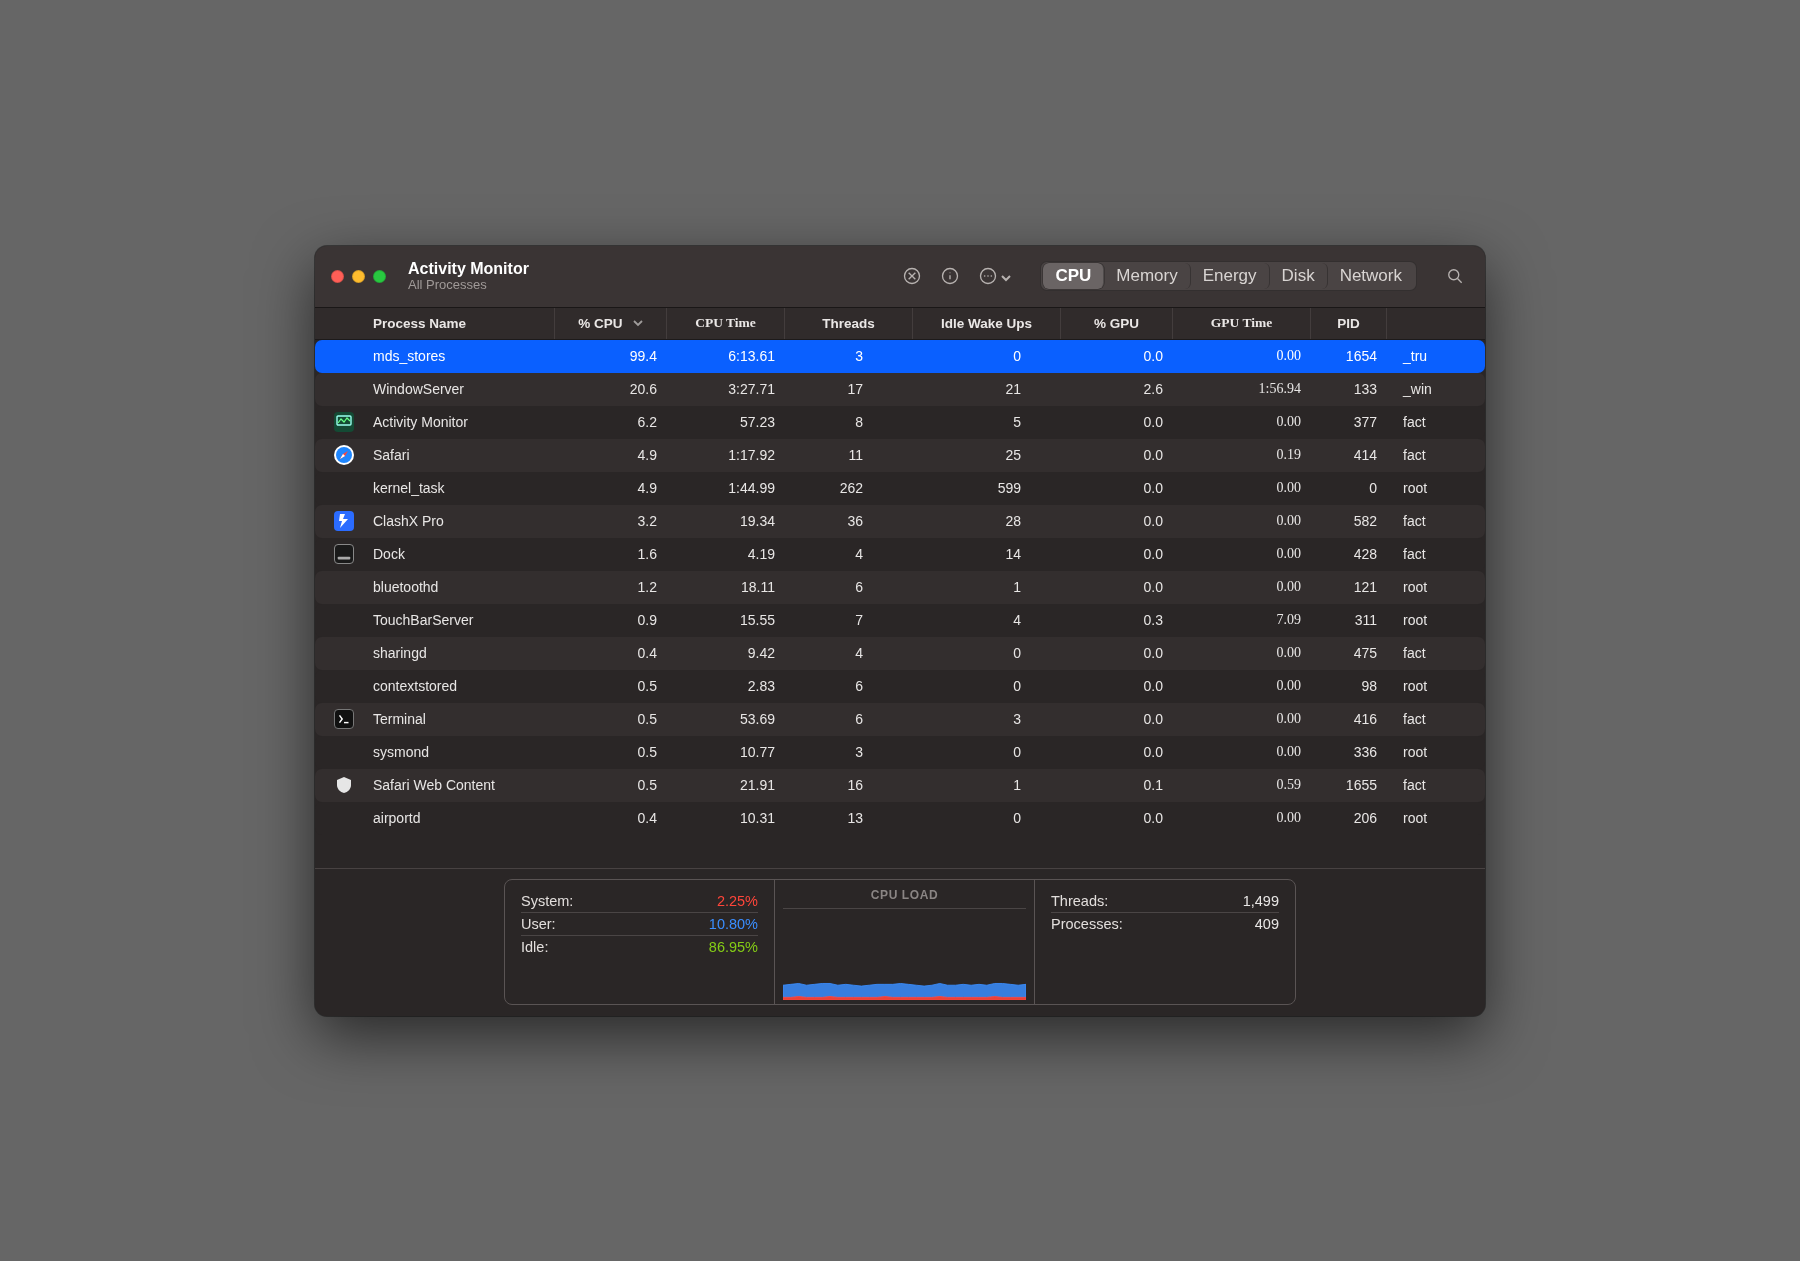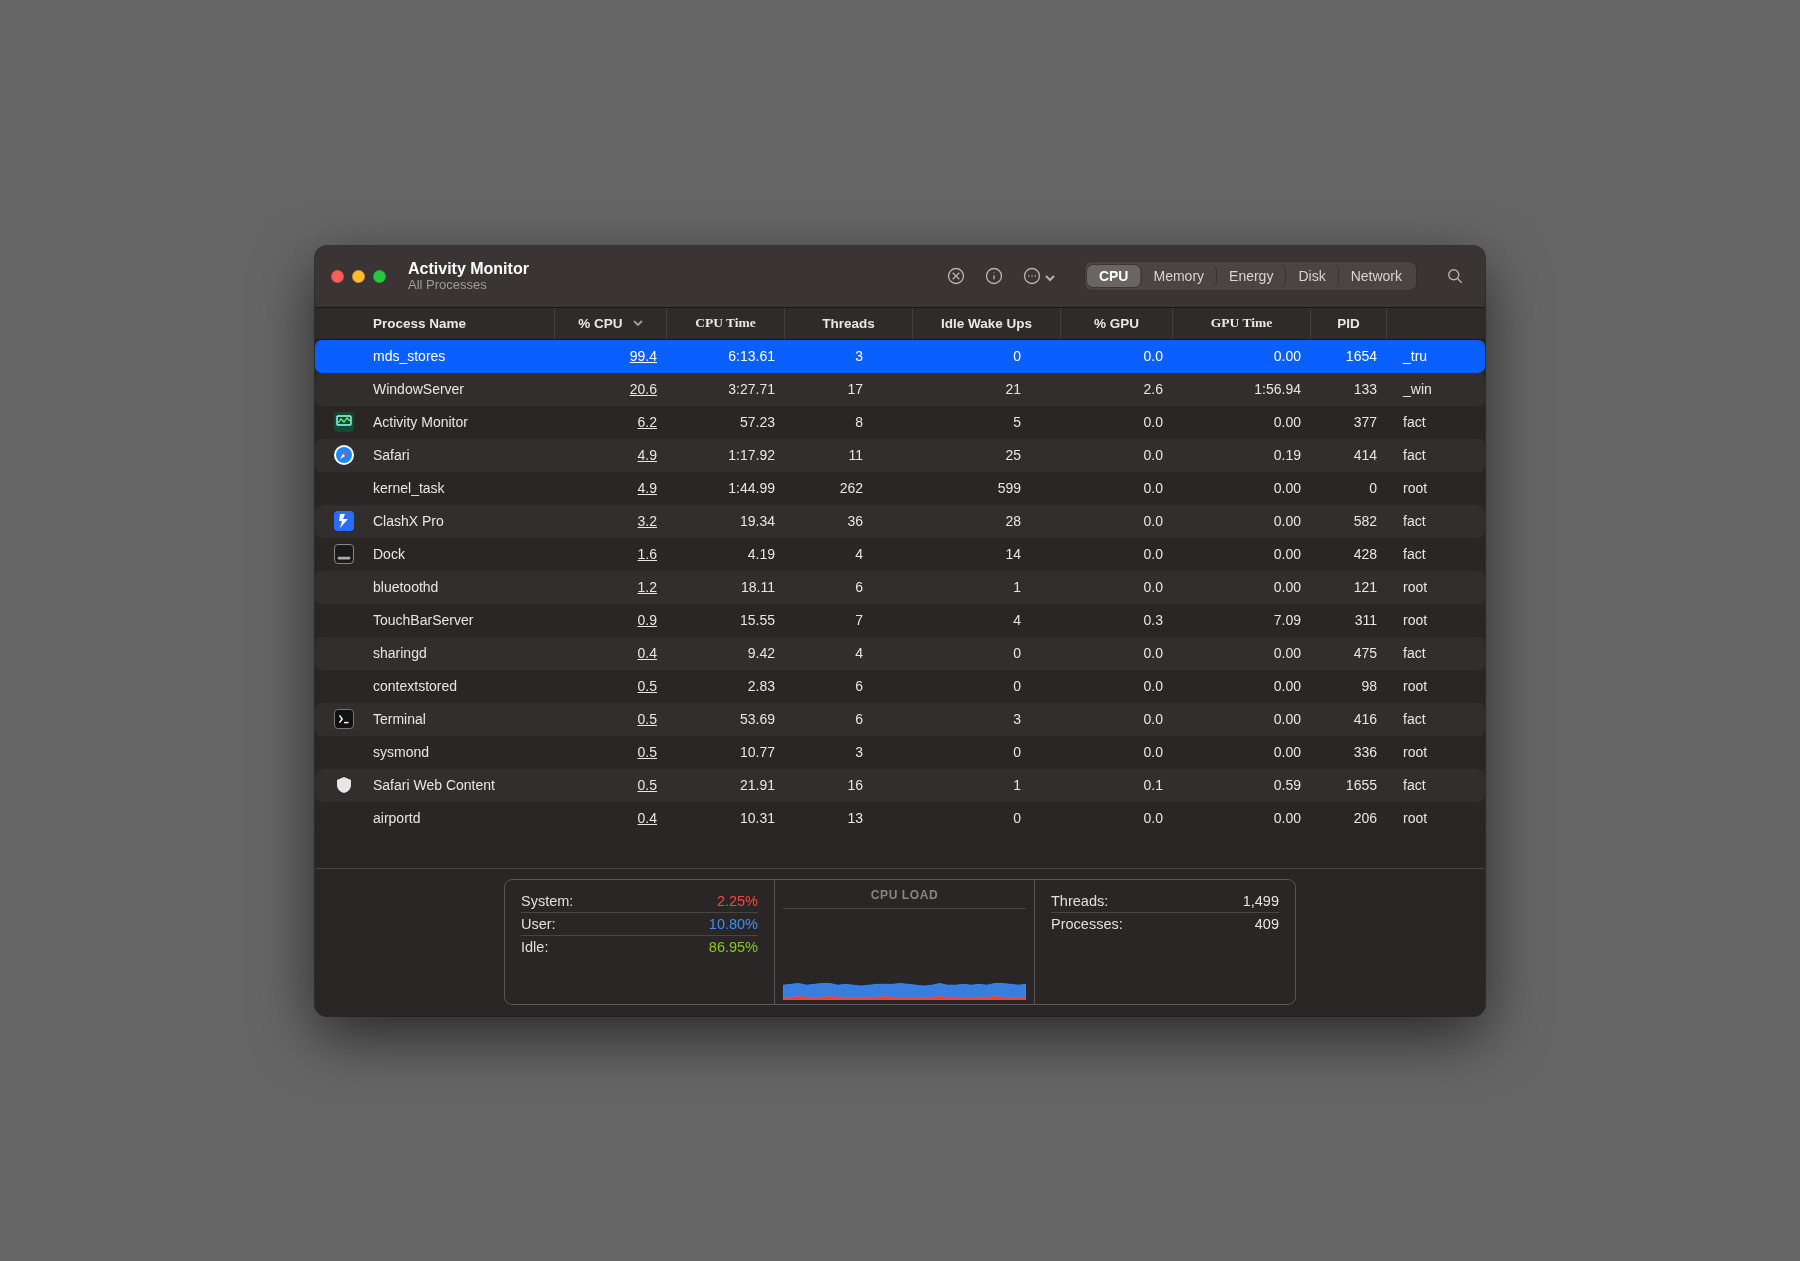--- a/index.html
+++ b/index.html
@@ -55,21 +55,21 @@
     background: #4a4444;
     border-radius: 7px;
     padding: 2px;
     margin-left: 14px;
     height: 30px;
     align-items: center;
     border: 0.5px solid rgba(0,0,0,0.3);
   }
   .tab-item {
     padding: 3px 12px;
-    font-size: 14px;
+    font-size: 17px;
     color: #d8d4d2;
     border-radius: 6px;
     border-right: 1px solid rgba(0,0,0,0.25);
     cursor: default;
   }
   .tab-item:last-child { border-right: none; }
   .tab-item.active {
     background: #6a6464;
     color: #fff;
     font-weight: 600;
@@ -133,26 +133,26 @@
   .cell {
     padding: 0 10px;
     height: 100%;
     display: flex;
     align-items: center;
     overflow: hidden;
     white-space: nowrap;
   }
   .cell.right { justify-content: flex-end; }
   .c-name    { width: 192px; }
-  .c-cpu     { width: 112px; justify-content: flex-end; text-decoration: underline; }
+  .c-cpu     { width: 112px; justify-content: flex-end; }
   .c-cputime { width: 118px; justify-content: flex-end; }
   .c-threads { width: 128px; justify-content: flex-end; padding-right: 50px; }
   .c-idle    { width: 148px; justify-content: flex-end; padding-right: 40px; }
   .c-gpu     { width: 112px; justify-content: flex-end; }
-  .c-gputime { width: 138px; justify-content: flex-end; }
+  .c-gputime { width: 138px; justify-content: flex-end; font-family: Liberation Serif, serif; }
   .c-pid     { width: 76px;  justify-content: flex-end; }
   .c-user    { flex: 1; overflow: hidden; text-overflow: clip; white-space: nowrap; padding-left: 16px; }
 
   
   .bottom-panel {
     height: 148px;
     background: #2a2626;
     border-top: 1px solid #484242;
     display: flex;
     justify-content: center;

